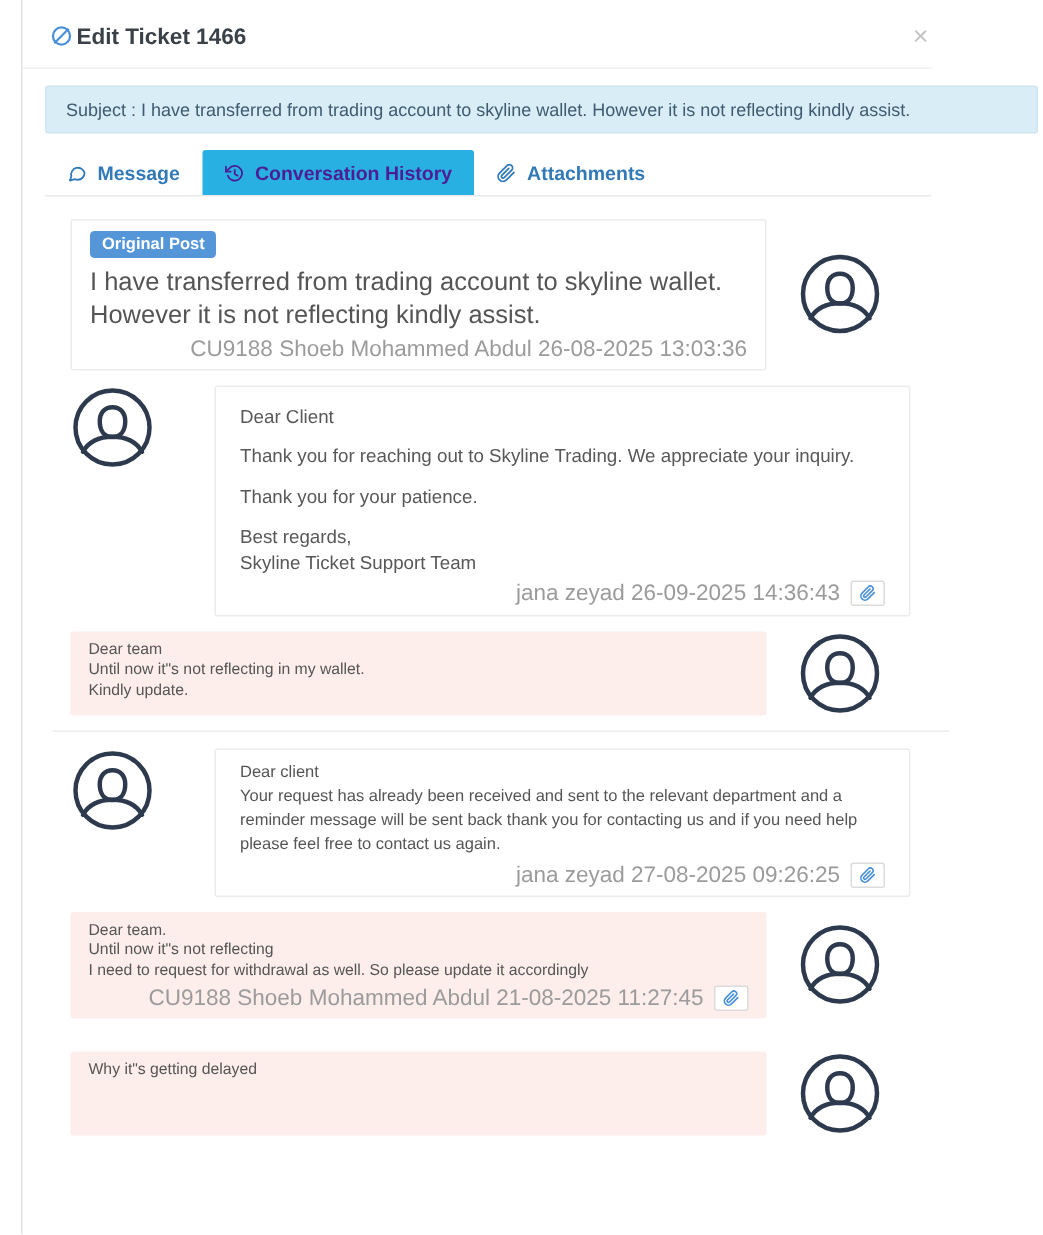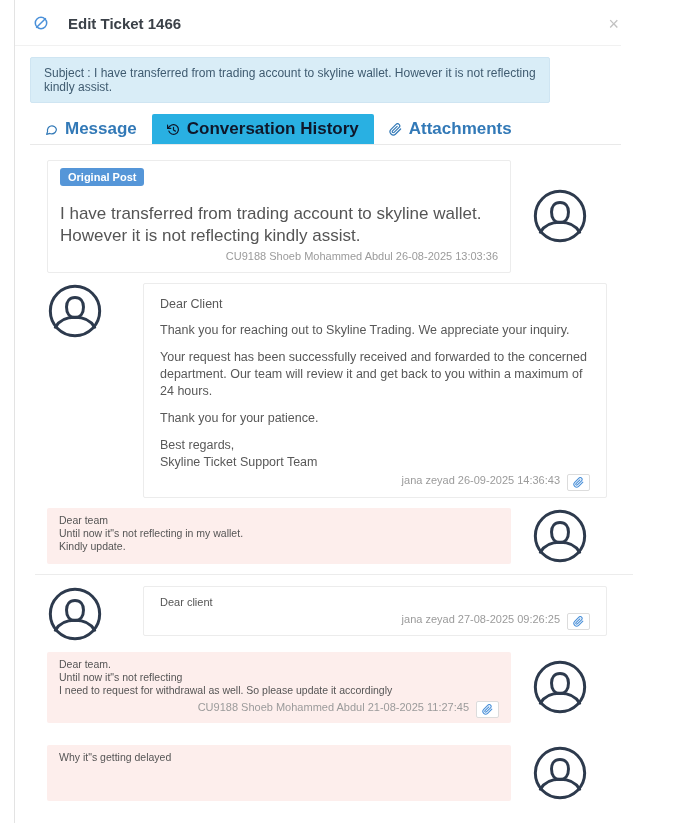--- a/index.html
+++ b/index.html
@@ -6,78 +6,78 @@
   html,body { margin:0; padding:0; background:#fff; }
   body {
     width:695px; height:823px; overflow:hidden;
     font-family:"Liberation Sans","DejaVu Sans",sans-serif;
     color:#555;
   }
   .page { margin-left:14px; border-left:1px solid #e3e3e3; height:100%; background:#fff; }
 
   
   .modal-header {
-    display:flex; gap:19px;
+    display:flex; align-items:center; gap:2px;
     width:606px; padding:15px 0 12px 18px;
     border-bottom:1px solid #f1f1f1;
   }
   .modal-title { font-size:15px; font-weight:700; color:#3b4148; }
   .close-btn {
     margin-left:auto; background:none; border:none; cursor:pointer;
     color:#c2c2c2; font-size:18px; line-height:1; padding:0 2px; font-weight:400;
   }
   .edit-icon svg { display:block; }
 
   
   .subject-bar {
-    margin:11px 0 0 15px; width:520px;
+    margin:11px 0 0 15px; width:662px;
     background:#d9edf7; border:1px solid #cfe5f2; border-radius:2px;
     color:#3f5b70; font-size:12px; padding:8px 13px;
   }
 
   
   .tabs {
     margin-left:15px; width:591px; display:flex; align-items:flex-end;
     border-bottom:1px solid #e9e9e9; padding-top:11px;
   }
   .tab {
     display:flex; align-items:center; gap:7px; height:30px; padding:0 15px;
-    font-size:17px; font-weight:700; color:#3279b7; cursor:pointer; white-space:nowrap;
-  }
-  .tab.active { background:#29b0e2; color:#0f172a; border-radius:2px 2px 0 0; }
+    font-size:13px; font-weight:700; color:#3279b7; cursor:pointer; white-space:nowrap;
+  }
+  .tab.active { background:#29b0e2; color:#4c1d95; border-radius:2px 2px 0 0; }
   .tab svg { display:block; }
 
   
   .messages { margin:15px 0 0 32px; width:572px; }
   .msg-row { display:flex; margin-bottom:10px; }
   .msg-row.agent { align-items:flex-start; }
   .msg-row.agent .avatar { margin-right:40px; }
   .msg-row.customer .avatar { margin-left:21px; align-self:center; }
   .avatar { width:56px; height:56px; flex:none; }
   .avatar svg { display:block; }
 
   .bubble { width:464px; border-radius:2px; font-size:10.5px; color:#555; }
   .bubble.white { background:#fff; border:1px solid #ececec; padding:7px 12px 5px; }
   .bubble.pink  { background:#fdeeec; padding:6px 12px 5px; }
   .bubble.agent-box { background:#fff; border:1px solid #ececec; }
   .bubble.agent-large { padding:12px 16px 6px; }
   .bubble.agent-small { padding:8px 16px 5px; font-size:11px; }
 
   .op-badge {
     display:inline-block; background:#5596d8; color:#fff;
-    font-size:11px; font-weight:600; padding:3px 8px; border-radius:3px; margin-bottom:17px;
+    font-size:11px; font-weight:600; padding:3px 8px; border-radius:3px; margin-bottom:5px;
   }
   .line { line-height:1.28; }
   .agent-small .line { line-height:1.45; }
   .agent-large p { font-size:12.5px; line-height:1.35; margin:0 0 10px; color:#585858; }
   .agent-large p.tight { margin:0; }
 
   .meta {
-    display:flex; justify-content:flex-end; gap:7px;
-    color:#9b9b9b; font-size:11px; margin-top:3px; min-height:17px;
+    display:flex; justify-content:flex-end; align-items:center; gap:7px;
+    color:#9b9b9b; font-size:15px; margin-top:3px; min-height:17px;
   }
   .clip-btn {
     width:23px; height:17px; background:#fff; border:1px solid #dcdcdc; border-radius:2px;
     display:inline-flex; align-items:center; justify-content:center; padding:0; cursor:pointer;
   }
   .divider { border:none; border-top:1px solid #ececec; margin:9px 0 11px -12px; width:598px; }
   .gap-lg { margin-top:22px; }
 </style>
 </head>
 <body>
@@ -149,21 +149,20 @@
       <span class="avatar">
         <svg width="56" height="56" viewBox="0 0 64 64" fill="none" stroke="#2d3a4d" stroke-width="3.4" stroke-linecap="round">
             <circle cx="32" cy="32" r="28.2"></circle>
             <path d="M32 16.5c6.3 0 9.7 4.6 9.7 10.8 0 6.6-3 12-9.7 12s-9.7-5.4-9.7-12c0-6.2 3.4-10.8 9.7-10.8z"></path>
             <path d="M9.5 50.5c4.6-8 12.6-11.4 22.5-11.4s17.9 3.4 22.5 11.4"></path>
           </svg>
       </span>
       <div class="bubble agent-box agent-large">
         <p>Dear Client</p>
         <p>Thank you for reaching out to Skyline Trading. We appreciate your inquiry.</p>
-        <p>Your request has been successfully received and forwarded to the concerned department. Our team will review it and get back to you within a maximum of 24 hours.</p>
         <p>Thank you for your patience.</p>
         <p class="tight">Best regards,</p>
         <p class="tight">Skyline Ticket Support Team</p>
         <div class="meta">
           <span>jana zeyad 26-09-2025 14:36:43</span>
           <button class="clip-btn">
             <svg width="11" height="11" viewBox="0 0 24 24" fill="none" stroke="#4a90d9" stroke-width="2.4" stroke-linecap="round" stroke-linejoin="round">
                 <path d="M21.44 11.05l-9.19 9.19a6 6 0 0 1-8.49-8.49l9.19-9.19a4 4 0 0 1 5.66 5.66l-9.2 9.19a2 2 0 0 1-2.83-2.83l8.49-8.48"></path>
               </svg>
           </button>
@@ -191,20 +190,21 @@
     <div class="msg-row agent">
       <span class="avatar">
         <svg width="56" height="56" viewBox="0 0 64 64" fill="none" stroke="#2d3a4d" stroke-width="3.4" stroke-linecap="round">
             <circle cx="32" cy="32" r="28.2"></circle>
             <path d="M32 16.5c6.3 0 9.7 4.6 9.7 10.8 0 6.6-3 12-9.7 12s-9.7-5.4-9.7-12c0-6.2 3.4-10.8 9.7-10.8z"></path>
             <path d="M9.5 50.5c4.6-8 12.6-11.4 22.5-11.4s17.9 3.4 22.5 11.4"></path>
           </svg>
       </span>
       <div class="bubble agent-box agent-small">
         <div class="line">Dear client</div>
+        <div class="line">Your request has already been received and sent to the relevant department and a reminder message will be sent back thank you for contacting us and if you need help please feel free to contact us again.</div>
         <div class="meta">
           <span>jana zeyad 27-08-2025 09:26:25</span>
           <button class="clip-btn">
             <svg width="11" height="11" viewBox="0 0 24 24" fill="none" stroke="#4a90d9" stroke-width="2.4" stroke-linecap="round" stroke-linejoin="round">
                 <path d="M21.44 11.05l-9.19 9.19a6 6 0 0 1-8.49-8.49l9.19-9.19a4 4 0 0 1 5.66 5.66l-9.2 9.19a2 2 0 0 1-2.83-2.83l8.49-8.48"></path>
               </svg>
           </button>
         </div>
       </div>
     </div>

